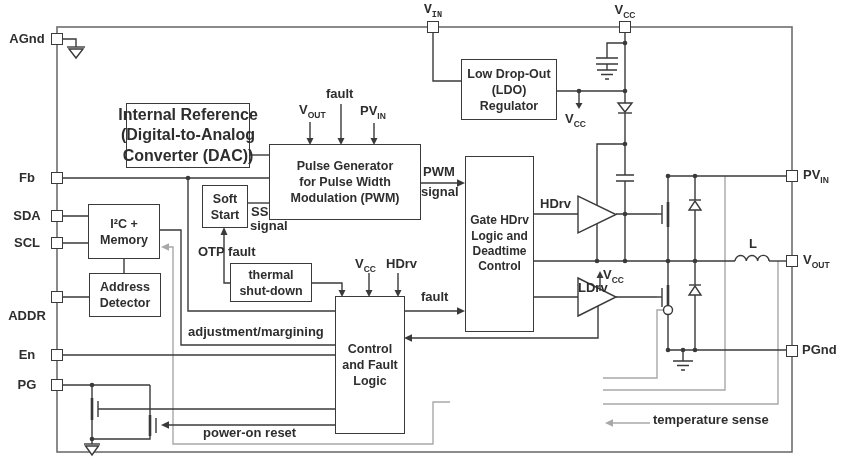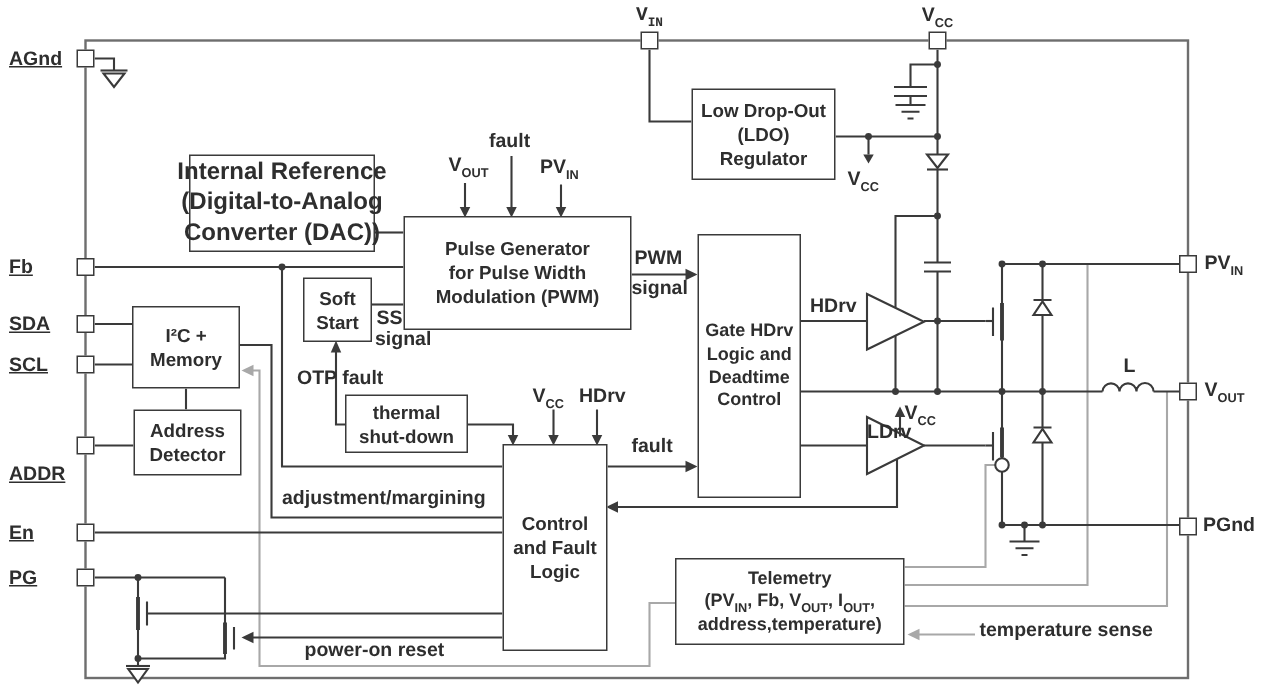--- a/index.html
+++ b/index.html
@@ -9,21 +9,21 @@
     -webkit-font-smoothing:antialiased;
   }
   .canvas svg{position:absolute;left:0;top:0;}
   .box{
     position:absolute;background:#fff;border:1.4px solid #3a3a3a;
     display:flex;flex-direction:column;align-items:center;justify-content:center;
     font-size:12.5px;line-height:1.28;text-align:left;box-sizing:border-box;
     white-space:nowrap;
   }
   .lbl{position:absolute;font-size:13px;line-height:1.05;white-space:nowrap;}
-  .lbl.ra{text-align:left;text-decoration:underline;}
+  .lbl.ra{text-align:center;}
   .lbl.ctr{text-align:center;}
   .sub{font-size:8.5px;position:relative;top:3.5px;letter-spacing:0;}
   .pin{
     position:absolute;width:12px;height:12px;background:#fff;
     border:1.6px solid #3a3a3a;box-sizing:border-box;
   }
 </style>
 </head>
 <body>
 
@@ -261,25 +261,20 @@
     <div>Deadtime</div>
     <div>Control</div>
   </div>
 
   <div class="box" style="left:461px;top:59px;width:96px;height:61px;">
     <div>Low Drop-Out</div>
     <div>(LDO)</div>
     <div>Regulator</div>
   </div>
 
-  <div class="box" style="left:450px;top:372px;width:153px;height:58px;font-size:12px;">
-    <div>Telemetry</div>
-    <div><span>(PV</span><span class="sub">IN</span><span>, Fb, V</span><span class="sub">OUT</span><span>, I</span><span class="sub">OUT</span><span>,</span></div>
-    <div><span>address,temperature)</span></div>
-  </div>
 
   <div class="pin" style="left:51px;top:33px;"></div>
   <div class="pin" style="left:51px;top:172px;"></div>
   <div class="pin" style="left:51px;top:210px;"></div>
   <div class="pin" style="left:51px;top:237px;"></div>
   <div class="pin" style="left:51px;top:291px;"></div>
   <div class="pin" style="left:51px;top:349px;"></div>
   <div class="pin" style="left:51px;top:379px;"></div>
   <div class="pin" style="left:427px;top:21px;"></div>
   <div class="pin" style="left:619px;top:21px;"></div>

